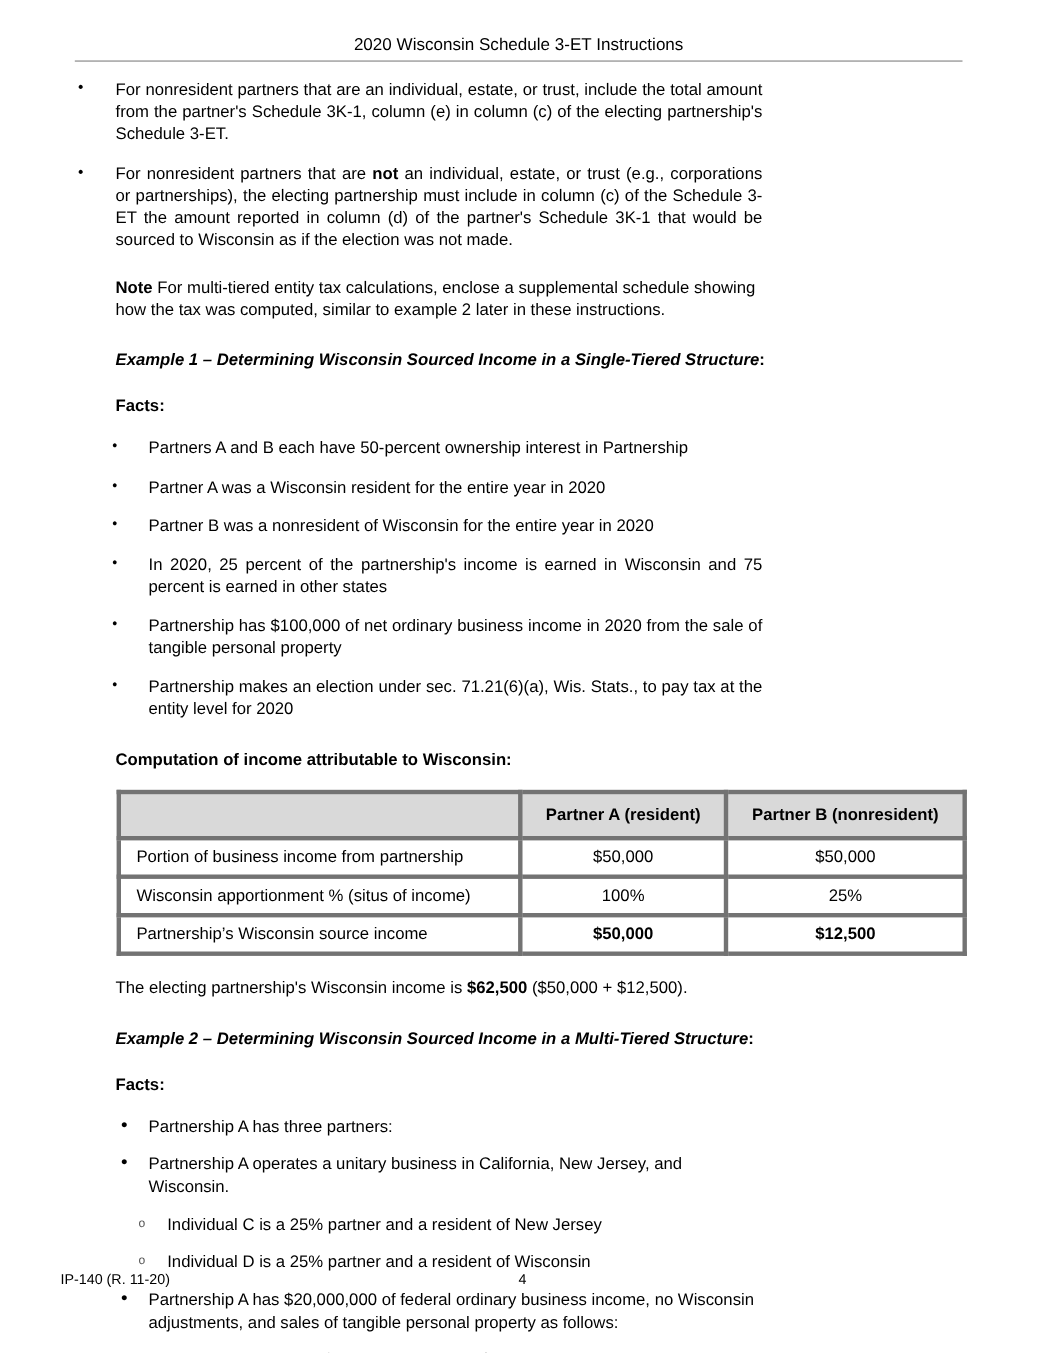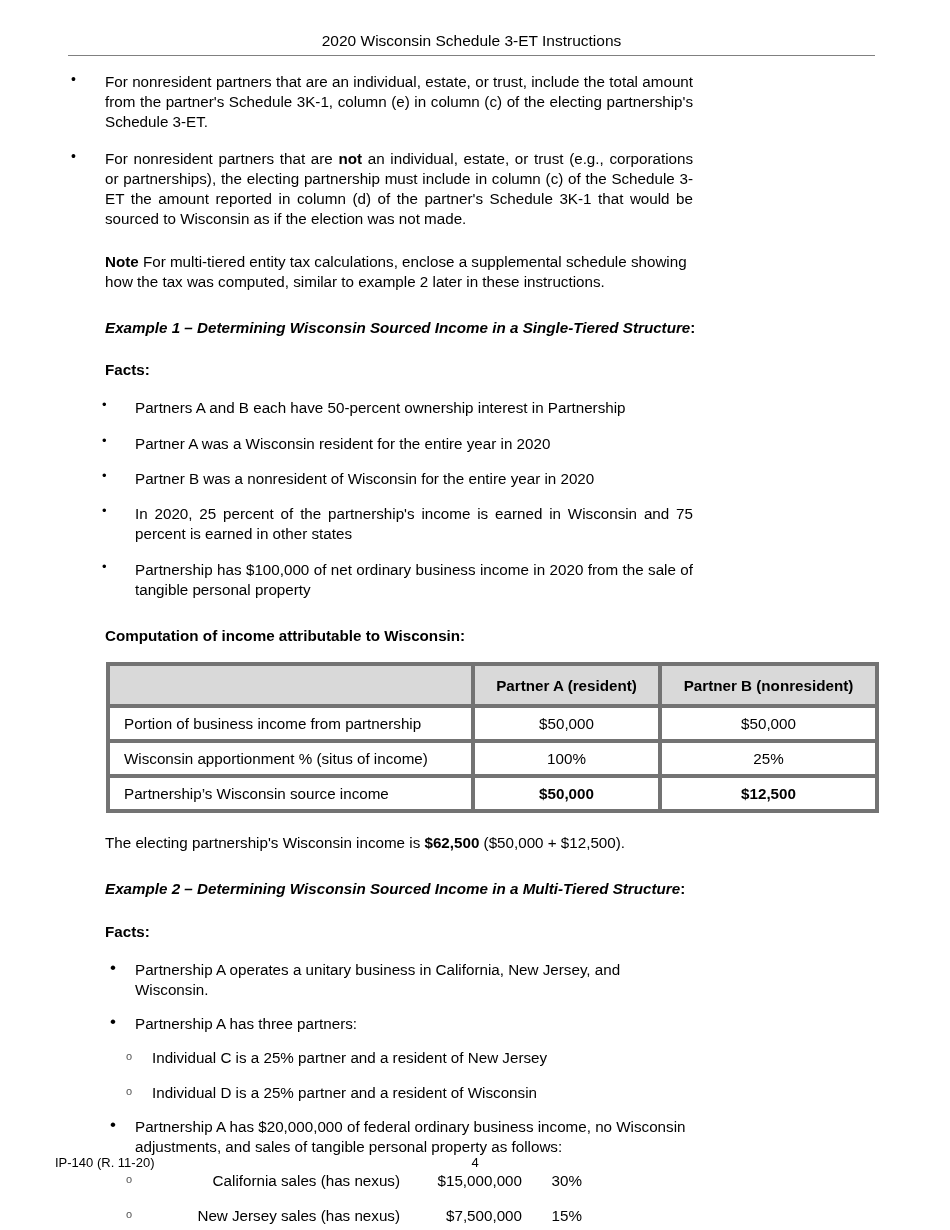--- a/index.html
+++ b/index.html
@@ -280,20 +280,21 @@
     <div class="example-heading"><span>Example 1 – Determining Wisconsin Sourced Income in a Single-Tiered Structure</span><span class="colon">:</span></div>
 
     <div class="facts-heading">Facts:</div>
 
     <ul class="facts-list">
       <li class="nojustify">Partners A and B each have 50-percent ownership interest in Partnership</li>
       <li class="nojustify">Partner A was a Wisconsin resident for the entire year in 2020</li>
       <li class="nojustify">Partner B was a nonresident of Wisconsin for the entire year in 2020</li>
       <li>In 2020, 25 percent of the partnership's income is earned in Wisconsin and 75 percent is earned in other states</li>
       <li>Partnership has $100,000 of net ordinary business income in 2020 from the sale of tangible personal property</li>
+      <li>Partnership makes an election under sec. 71.21(6)(a), Wis. Stats., to pay tax at the entity level for 2020</li>
     </ul>
 
     <div class="table-heading">Computation of income attributable to Wisconsin:</div>
 
     <div class="calc-table-wrap">
       <table class="calc-table">
         <colgroup>
           <col class="col-label">
           <col class="col-a">
           <col class="col-b">
@@ -325,22 +326,22 @@
       </table>
     </div>
 
     <div class="after-table"><span>The electing partnership's Wisconsin income is </span><b>$62,500</b><span> ($50,000 + $12,500).</span></div>
 
     <div class="example-heading"><span>Example 2 – Determining Wisconsin Sourced Income in a Multi-Tiered Structure</span><span class="colon">:</span></div>
 
     <div class="facts-heading">Facts:</div>
 
     <ul class="ex2-list">
+      <li class="lvl1">Partnership A has three partners:</li>
       <li class="lvl1">Partnership A operates a unitary business in California, New Jersey, and Wisconsin.</li>
-      <li class="lvl1">Partnership A has three partners:</li>
       <li class="lvl2">Individual C is a 25% partner and a resident of New Jersey</li>
       <li class="lvl2">Individual D is a 25% partner and a resident of Wisconsin</li>
       <li class="lvl1">Partnership A has $20,000,000 of federal ordinary business income, no Wisconsin adjustments, and sales of tangible personal property as follows:</li>
       <li class="lvl2">
         <span class="sales-row">
           <span class="sales-name">California sales (has nexus)</span>
           <span class="sales-amt">$15,000,000</span>
           <span class="sales-pct">30%</span>
         </span>
       </li>

